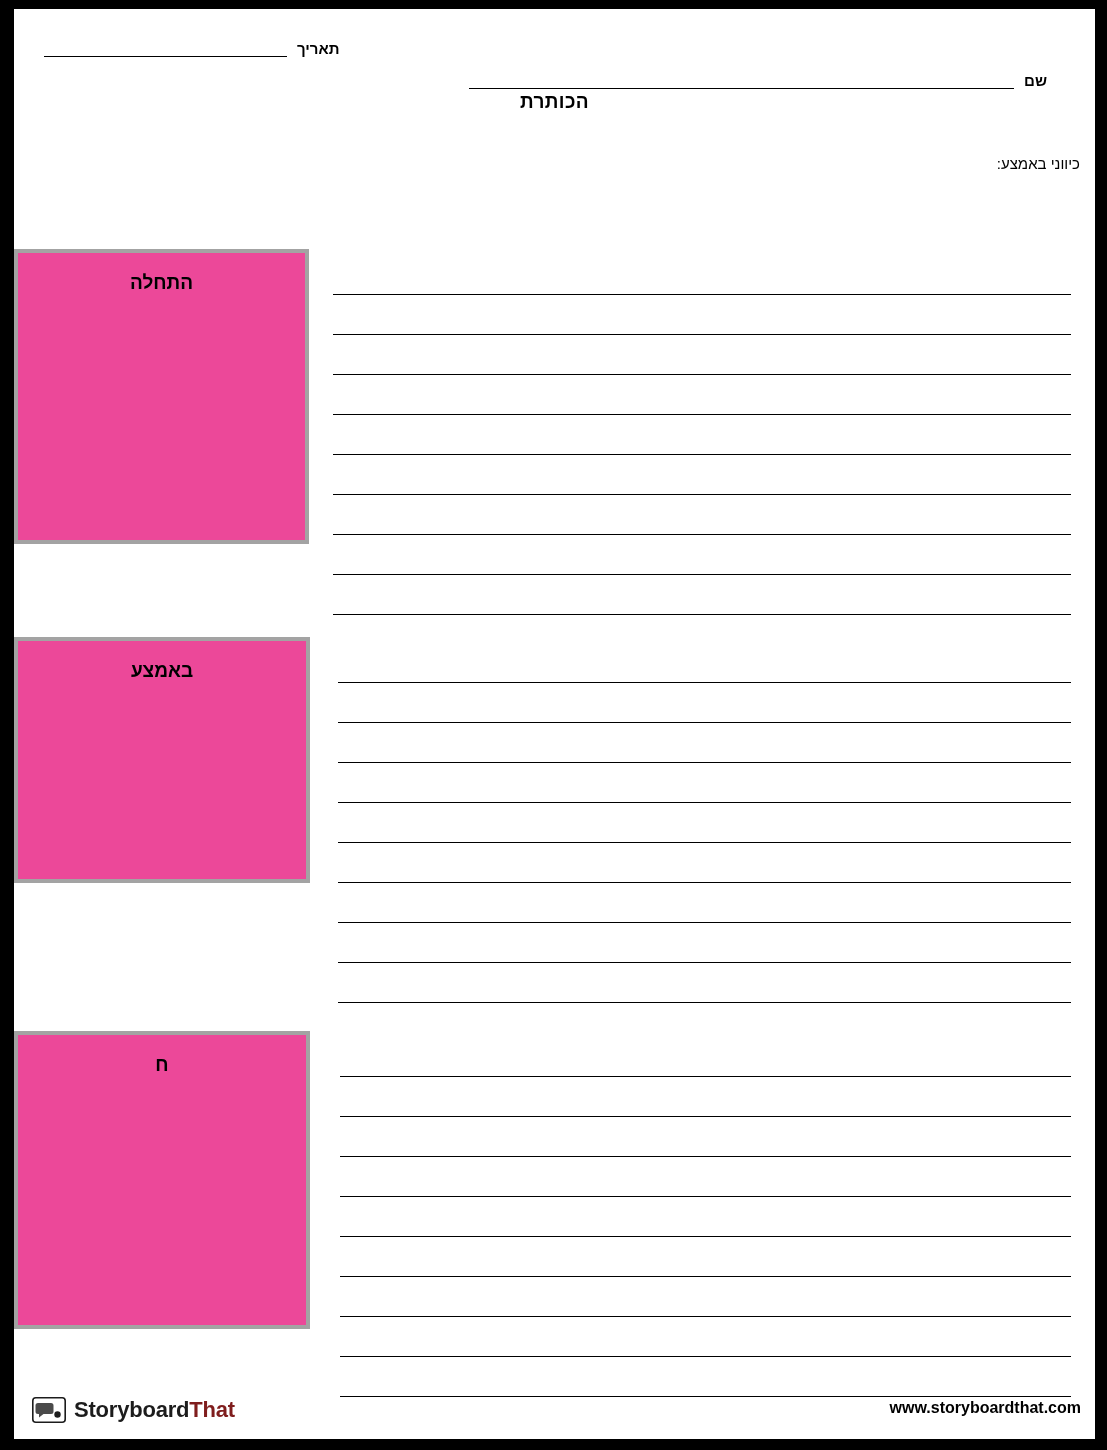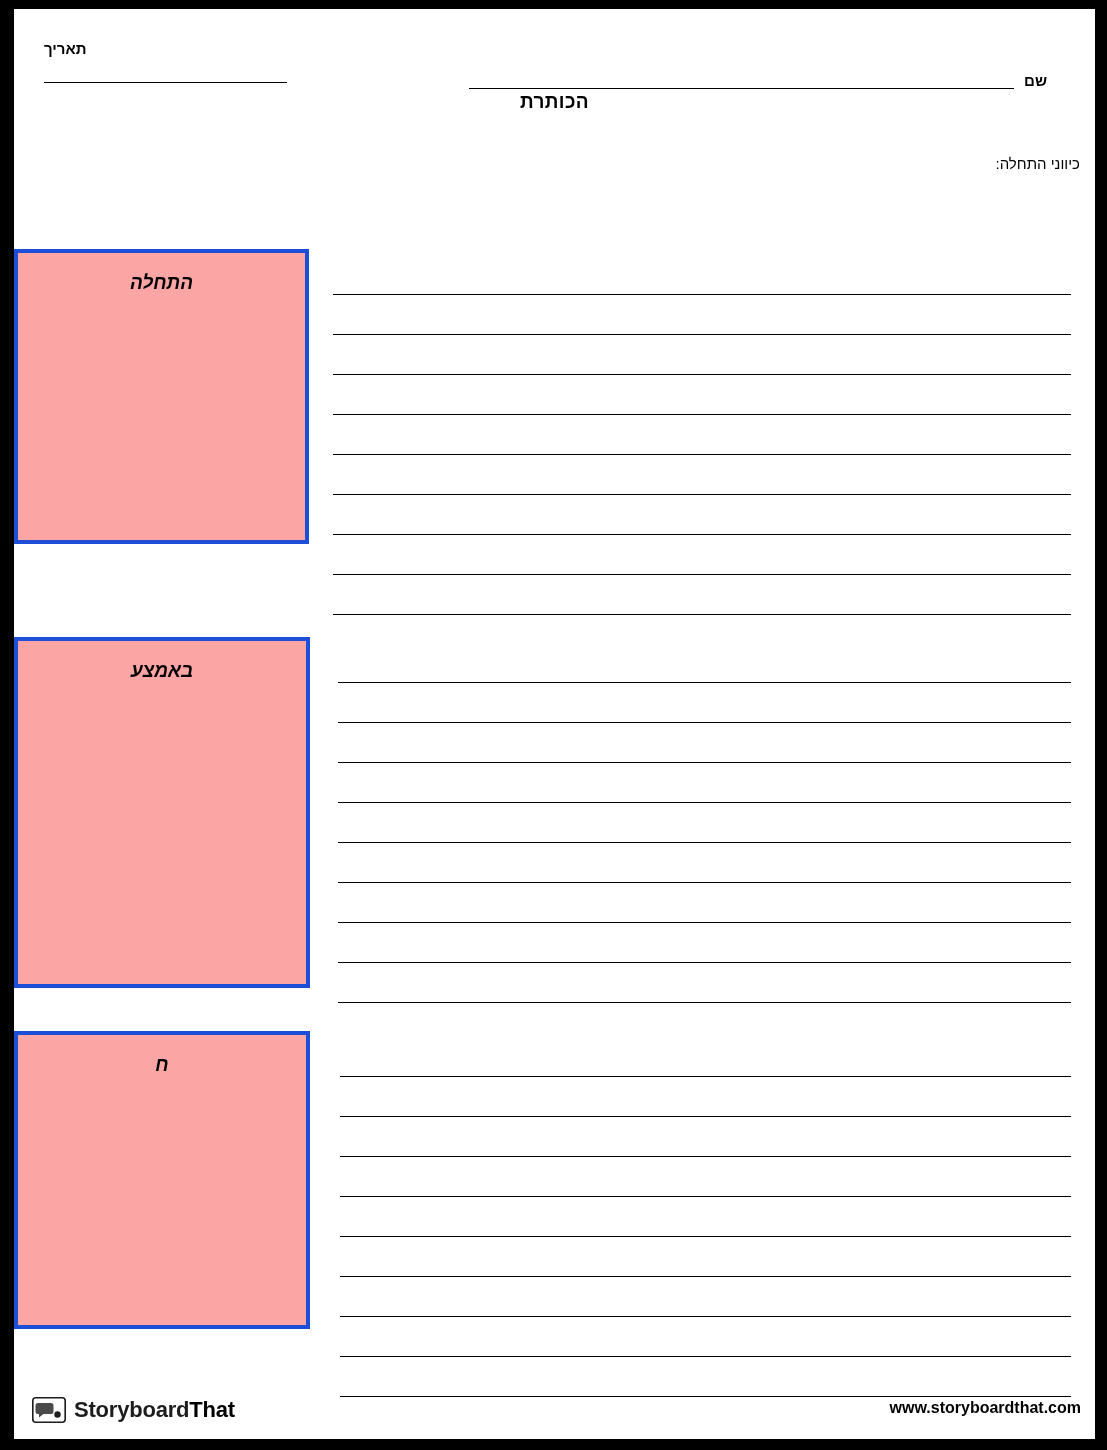--- a/index.html
+++ b/index.html
@@ -50,21 +50,21 @@
     color: #000;
     white-space: nowrap;
     line-height: 16px;
   }
   .field-rule {
     border-bottom: 1.6px solid #000;
     height: 15px;
   }
   .field-name { right: 48px; margin-top: 32px; }
   .field-name .field-rule { width: 545px; }
-  .field-date { left: 30px; flex-direction: column; }
+  .field-date { left: 30px; }
   .field-date .field-rule { width: 243px; }
 
   
   .doc-title {
     position: absolute;
     top: 82px;
     left: 0;
     right: 0;
     text-align: center;
     font-size: 19px;
@@ -91,30 +91,29 @@
     display: flex;
     flex-direction: row-reverse;
     align-items: flex-start;
   }
   .sec-1 { top: 240px; }
   .sec-2 { top: 628px; }
   .sec-3 { top: 1022px; }
 
   .cell-box {
     box-sizing: border-box;
-    border: 4px solid #1d4ed8;
-    background: #fca5a5;
+    border: 4px solid #a3a3a3;
+    background: #ec4899;
     width: 295px;
     height: 295px;
     margin-right: 14px;
     flex: none;
     position: relative;
-    font-style: italic;
-  }
-  .sec-2 .cell-box { width: 296px; height: 351px; margin-right: 18px; }
+  }
+  .sec-2 .cell-box { width: 296px; height: 246px; margin-right: 18px; }
   .sec-3 .cell-box { width: 296px; height: 298px; margin-right: 20px; }
 
   .cell-title {
     text-align: center;
     font-size: 19px;
     font-weight: bold;
     color: #000;
     margin-top: 19px;
   }
 
@@ -157,42 +156,42 @@
     height: 26px;
     position: relative;
     flex: none;
   }
   .brand-text {
     font-size: 22px;
     font-weight: bold;
     color: #1c1c1c;
     letter-spacing: -0.2px;
   }
-  .brand-text .that { color: #000000; }
+  .brand-text .that { color: #7f1d1d; }
 </style>
 </head>
 <body>
 
 <div class="page">
   <div class="sheet">
 
     <div class="header-row">
       <div class="field field-name">
         <span class="field-label">שם</span>
         <span class="field-rule"></span>
       </div>
       <div class="field field-date">
         <span class="field-label">תאריך</span>
         <span class="field-rule"></span>
       </div>
     </div>
 
     <div class="doc-title">הכותרת</div>
 
-    <div class="directions">כיווני התחלה:</div>
+    <div class="directions">כיווני באמצע:</div>
 
     <div class="section sec-1">
       <div class="cell-box">
         <div class="cell-title">התחלה</div>
       </div>
       <div class="lines">
         <div class="line"></div>
         <div class="line"></div>
         <div class="line"></div>
         <div class="line"></div>

